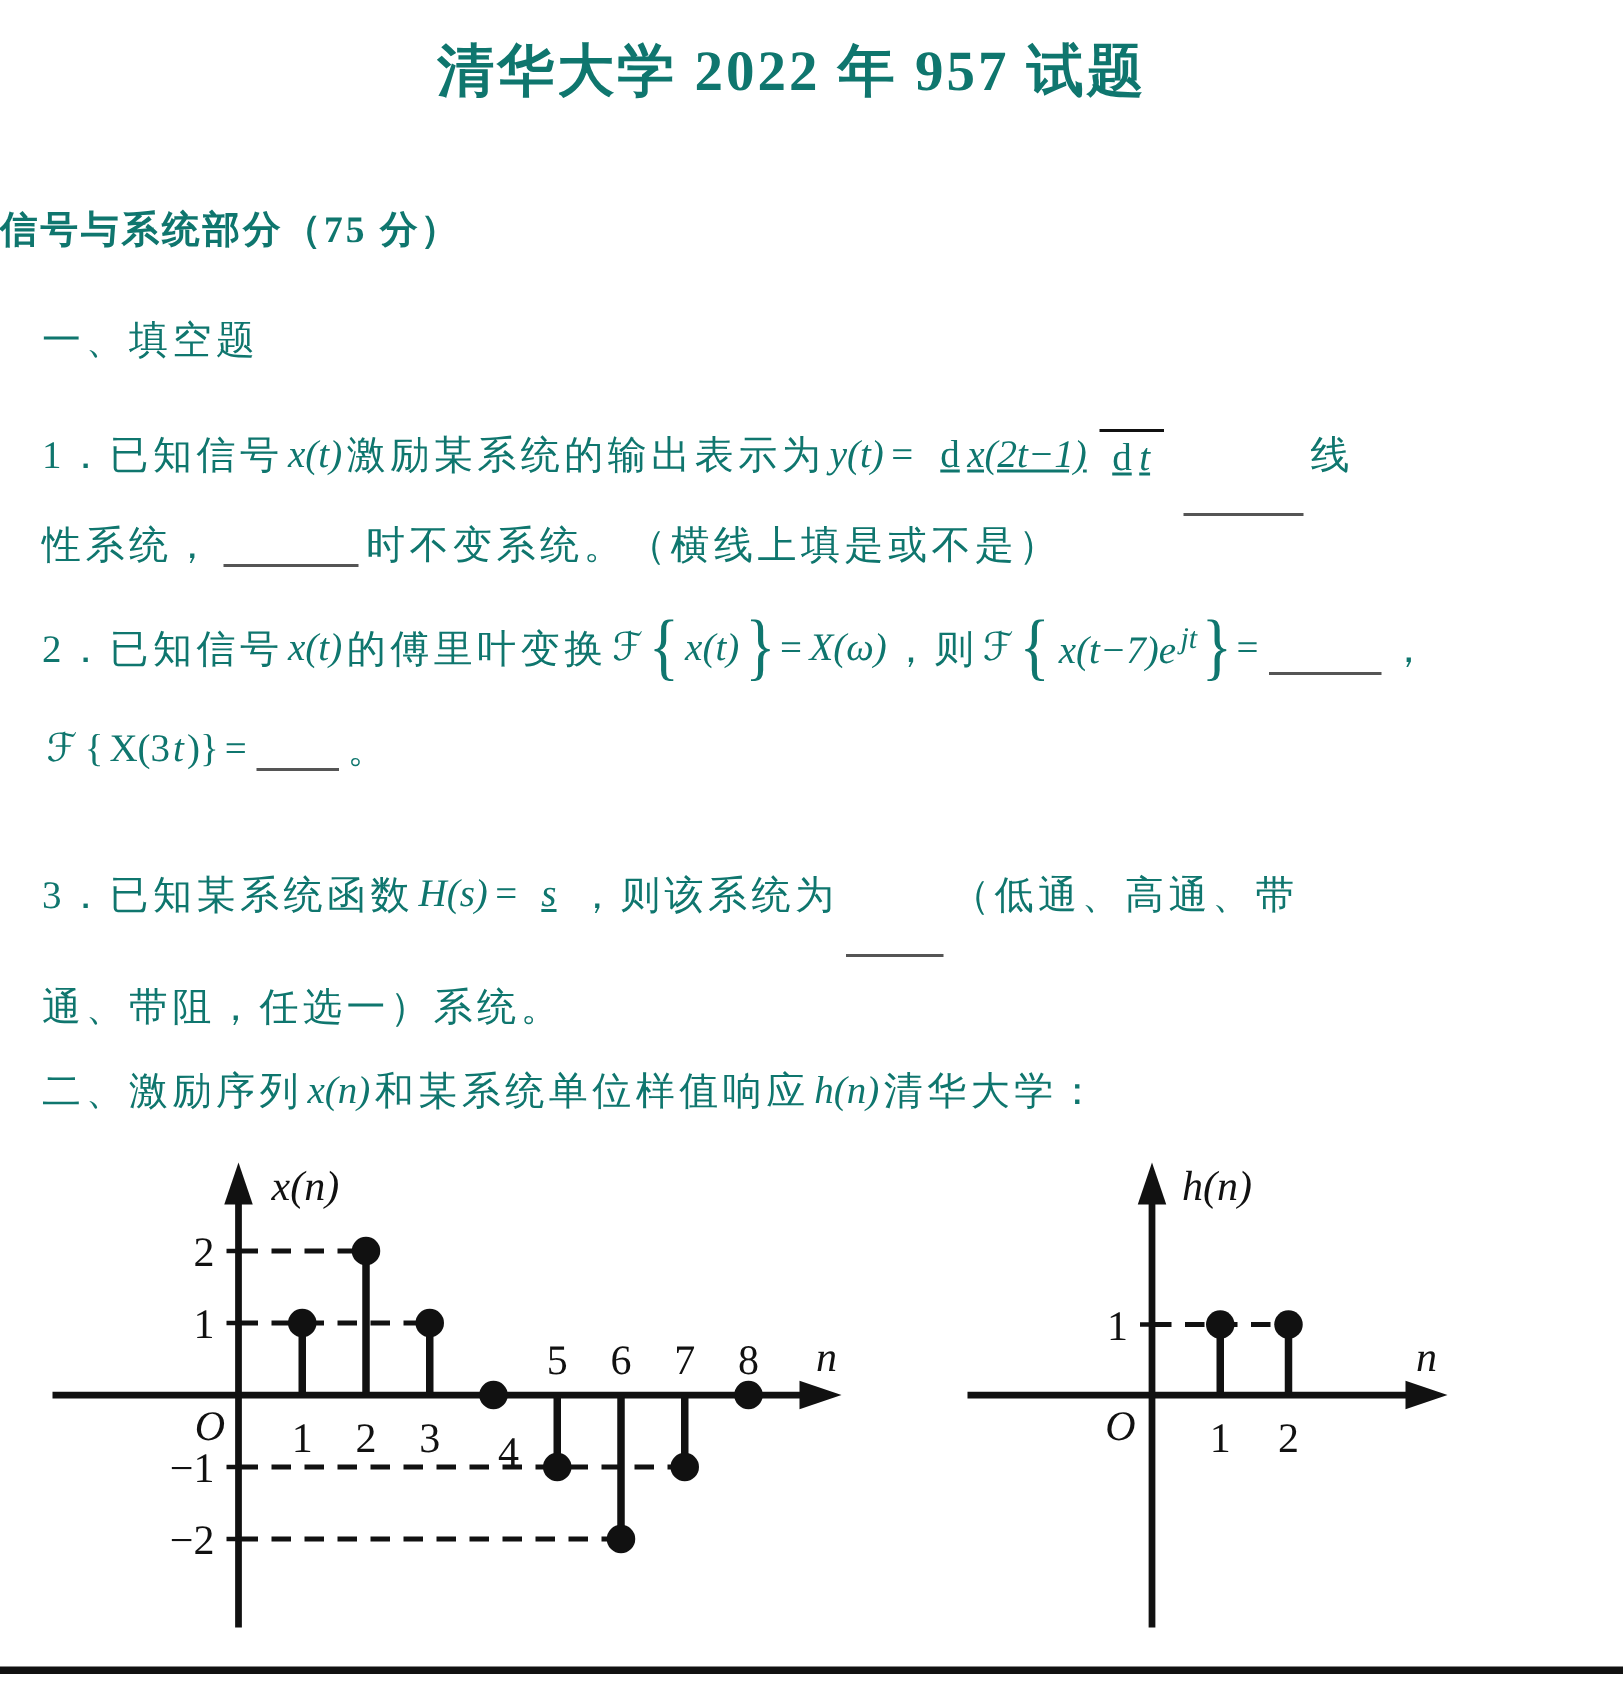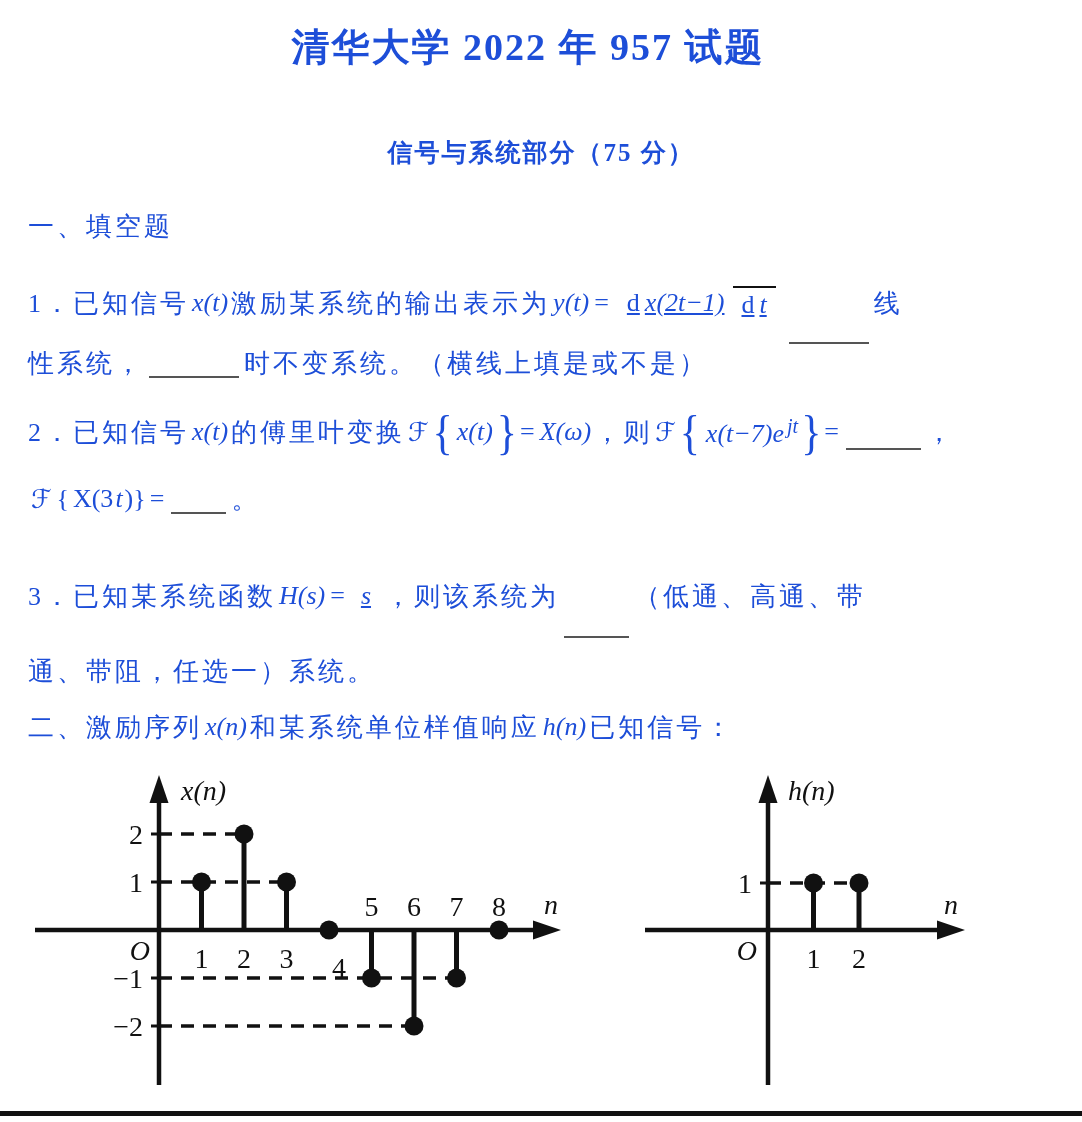--- a/index.html
+++ b/index.html
@@ -1,20 +1,20 @@
 <!DOCTYPE html>
 <html><head>
 <meta charset="utf-8">
 <style>
   html,body{margin:0;padding:0;background:#fff;}
-  .page{position:relative;width:1082px;height:1122px;background:#ffffff;color:#1d4ed8;
+  .page{position:relative;width:1082px;height:1122px;background:#ffffff;color:#0f766e;
         font-family:"Liberation Serif","DejaVu Serif",serif;overflow:hidden;}
   .title{position:absolute;top:22px;left:0;width:1056px;margin:0;text-align:center;
          font-size:38px;font-weight:bold;letter-spacing:2px;}
-  .subtitle{position:absolute;top:136px;left:0;width:1082px;margin:0;text-align:center;
+  .subtitle{position:absolute;top:136px;left:0;width:1082px;margin:0;text-align:left;
          font-size:25px;font-weight:bold;letter-spacing:2px;}
   .line{position:absolute;left:28px;white-space:nowrap;font-size:26px;
         display:flex;align-items:center;margin-top:21px;}
   .cn{letter-spacing:3px;}
   .mi{font-style:italic;padding:0 3px;}
   .m{padding:0 2px;}
   .scrF{font-family:"DejaVu Sans","Liberation Serif",serif;font-style:italic;padding:0 3px;}
   .bb{font-size:42px;font-weight:400;transform:scaleY(1.18);display:inline-block;padding:0 1px;line-height:1;}
   .frac{display:inline-flex;align-items:center;margin:0 8px;line-height:1.2;text-decoration:underline;}
   .frac .den{border-top:2.5px solid #111;padding:1px 6px 0;text-align:center;}
@@ -106,21 +106,21 @@
 
   <div class="line" style="top:630px;height:40px">
     <span class="cn">通、带阻，任选一）系统。</span>
   </div>
 
   <div class="line" style="top:686px;height:40px">
     <span class="cn">二、激励序列</span>
     <span class="mi">x(n)</span>
     <span class="cn">和某系统单位样值响应</span>
     <span class="mi">h(n)</span>
-    <span class="cn">已知信号：</span>
+    <span class="cn">清华大学：</span>
   </div>
 
   <svg id="charts" width="1082" height="384" style="position:absolute;left:0;top:738px">
       <g>
         <line x1="35" y1="192" x2="545" y2="192" stroke="#111" stroke-width="4.5"></line>
         <polygon points="561,192 533,182.5 533,201.5" fill="#111"></polygon>
         <line x1="159" y1="347" x2="159" y2="53" stroke="#111" stroke-width="4.5"></line>
         <polygon points="159,37 149.5,65 168.5,65" fill="#111"></polygon>
         <line x1="159" y1="96" x2="244" y2="96" stroke="#111" stroke-width="3.3" stroke-dasharray="13 9"></line>
         <line x1="159" y1="144" x2="286.5" y2="144" stroke="#111" stroke-width="3.3" stroke-dasharray="13 9"></line>

